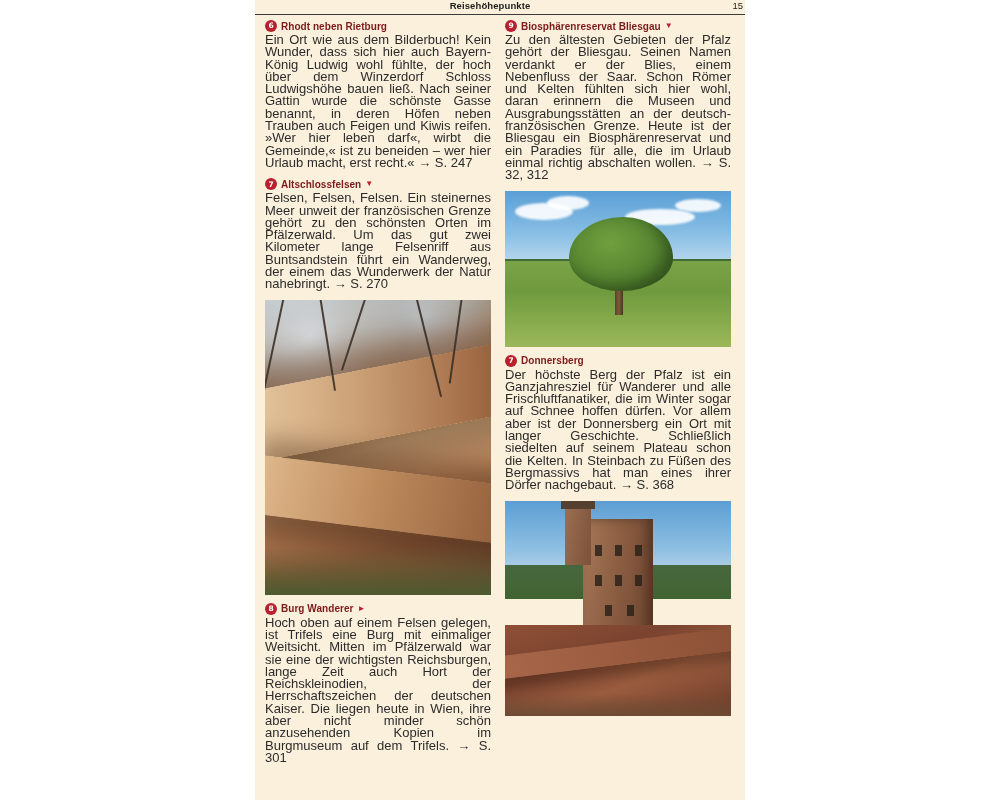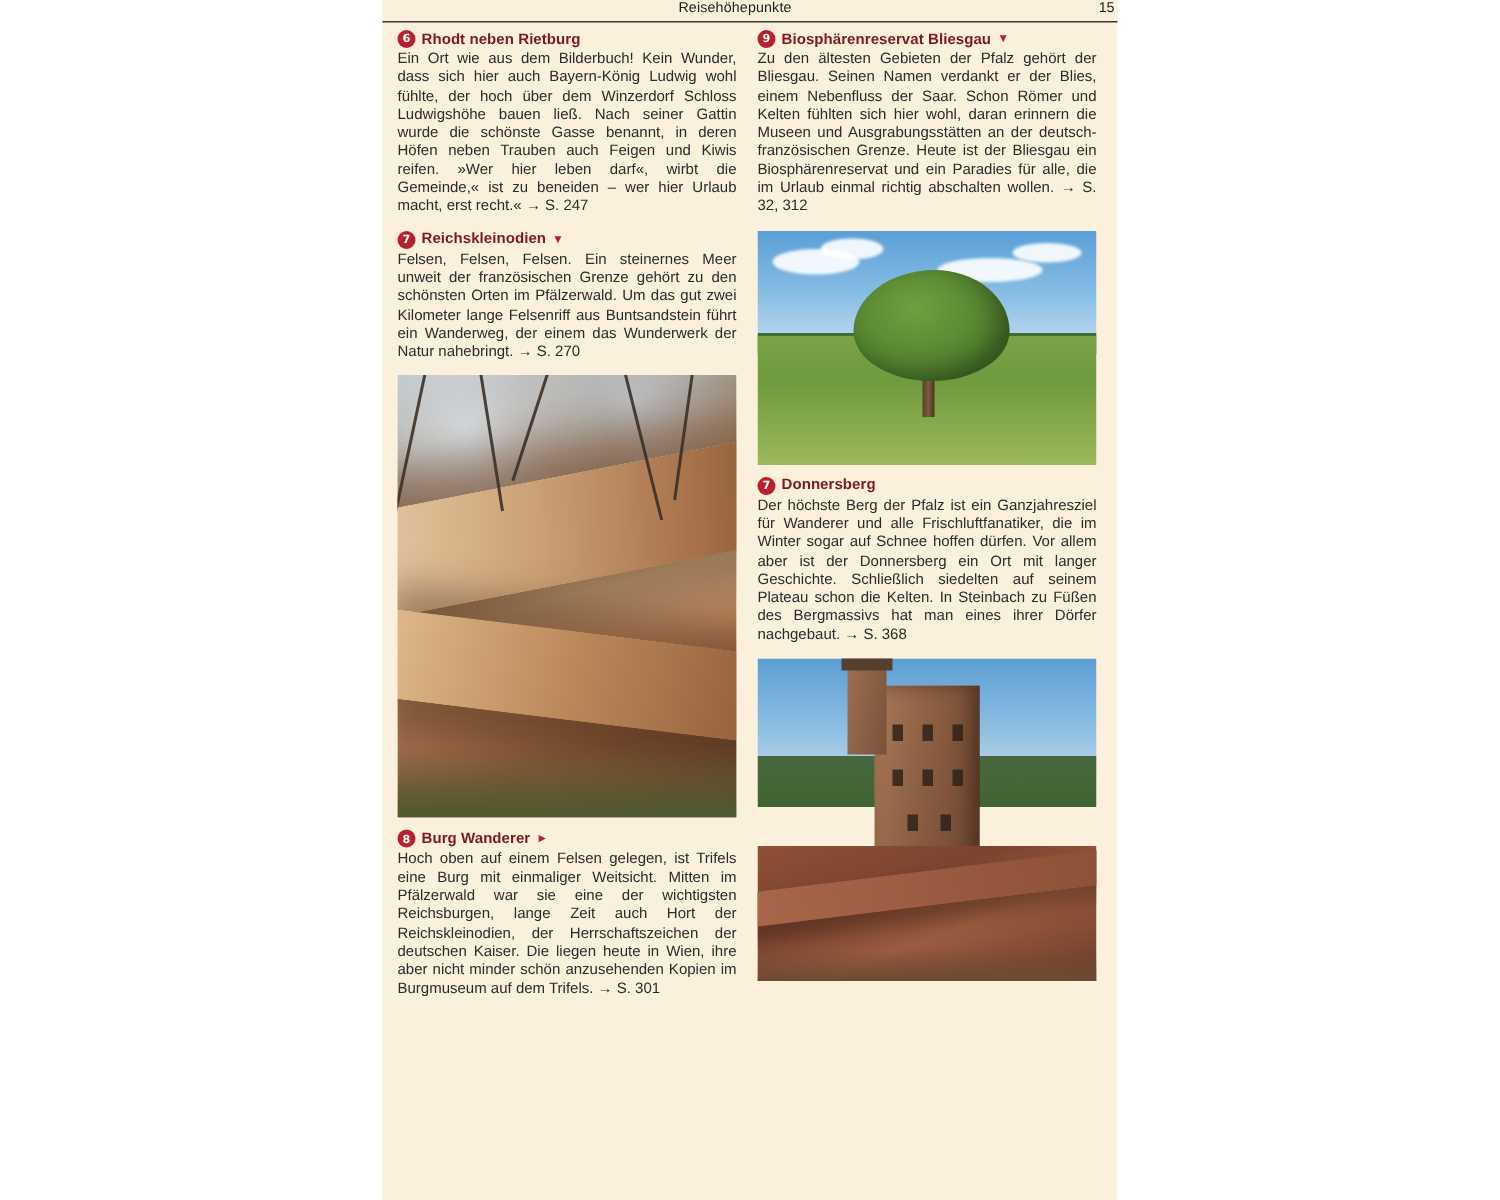--- a/index.html
+++ b/index.html
@@ -34,21 +34,21 @@
     border-bottom: 1.2px solid #3b3b3b;
     box-sizing: border-box;
   }
   .head-title {
     position: absolute;
     left: 0;
     top: 0;
     width: 470px;
     text-align: center;
     font-size: 9.5px;
-    font-weight: normal;
+    font-weight: bold;
     color: #1d1d1b;
     letter-spacing: 0.1px;
     line-height: 12px;
   }
   .head-page {
     position: absolute;
     right: 2px;
     top: 0;
     font-size: 9.5px;
     font-weight: normal;
@@ -96,21 +96,21 @@
     letter-spacing: 0.05px;
   }
   .arrow-down, .arrow-right {
     color: #b8202e;
     font-size: 8px;
     line-height: 1;
     flex: none;
   }
 
   .body-text {
-    font-size: 10px;
+    font-size: 13px;
     line-height: 12.3px;
     color: #2b2b2b;
     text-align: justify;
     text-justify: inter-word;
     hyphens: manual;
     margin: 0;
   }
 
   .note {
     font-size: 9.4px;
@@ -292,21 +292,21 @@
         <span class="num">6</span>
         <span class="entry-title">Rhodt neben Rietburg</span>
         <span class="arrow-down"></span>
       </div>
       <p class="body-text">Ein Ort wie aus dem Bilderbuch! Kein Wunder, dass sich hier auch Bayern-König Ludwig wohl fühlte, der hoch über dem Winzerdorf Schloss Ludwigshöhe bauen ließ. Nach seiner Gattin wurde die schönste Gasse benannt, in deren Höfen neben Trauben auch Feigen und Kiwis reifen. »Wer hier leben darf«, wirbt die Gemeinde,« ist zu beneiden – wer hier Urlaub macht, erst recht.« → S. 247</p>
     </div>
 
     <div class="entry">
       <div class="entry-head">
         <span class="num">7</span>
-        <span class="entry-title">Reichskleinodien</span>
+        <span class="entry-title">Altschlossfelsen</span>
         <span class="arrow-down">▼</span>
       </div>
       <p class="body-text">Felsen, Felsen, Felsen. Ein steinernes Meer unweit der französischen Grenze gehört zu den schönsten Orten im Pfälzerwald. Um das gut zwei Kilometer lange Felsenriff aus Buntsandstein führt ein Wanderweg, der einem das Wunderwerk der Natur nahebringt. → S. 270</p>
     </div>
 
     <div class="photo photo-rocks">
       <div class="rocks"></div>
       <div class="branch b1"></div>
       <div class="branch b2"></div>
       <div class="branch b3"></div>

